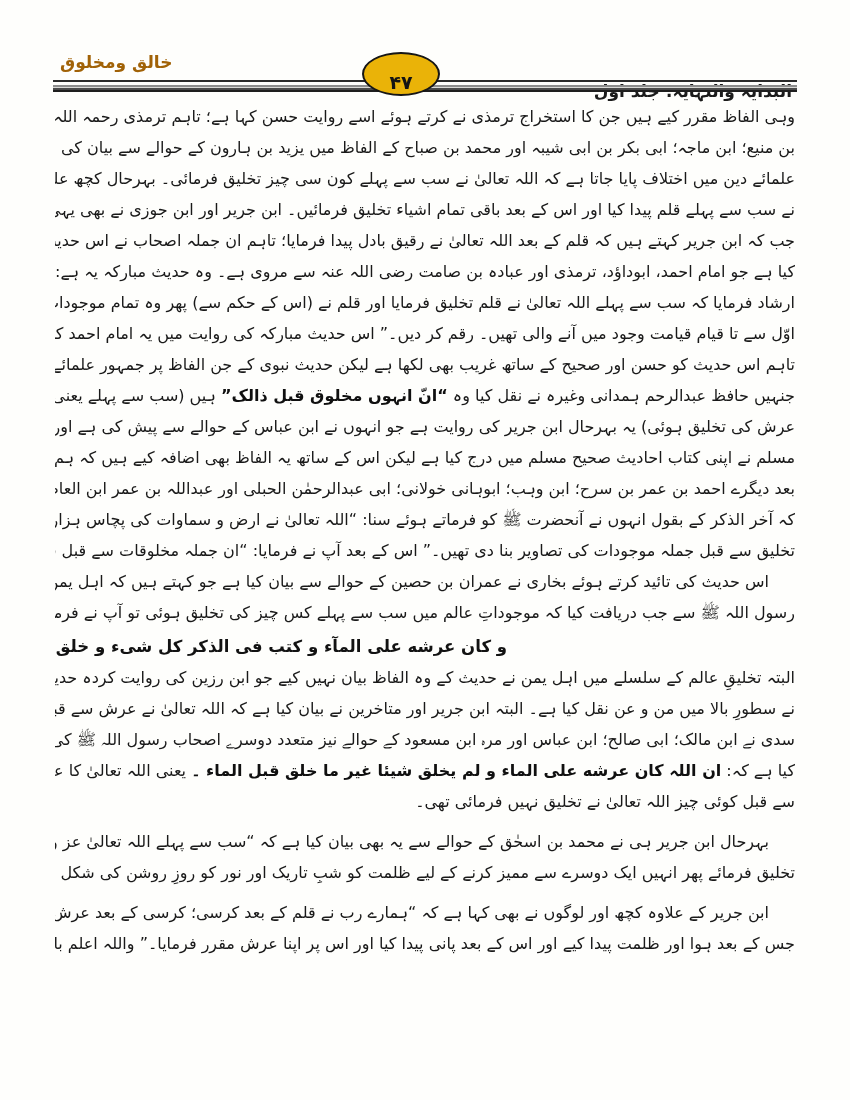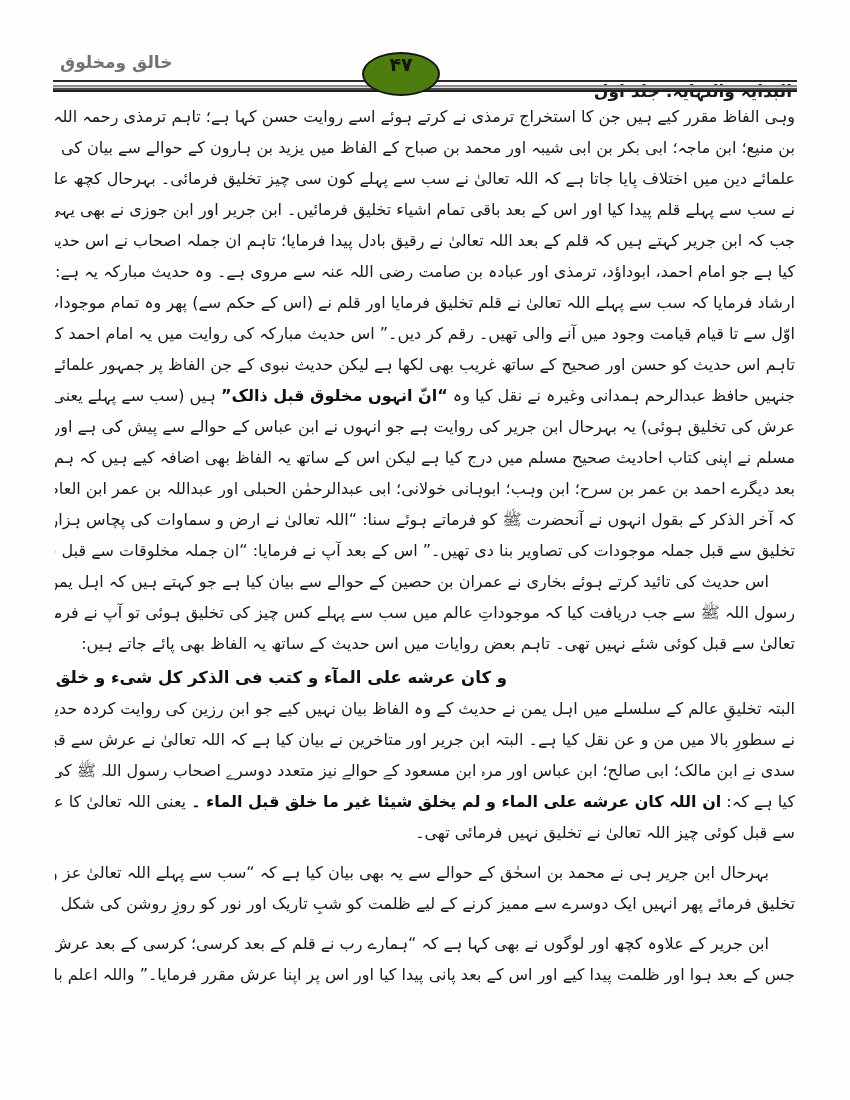--- a/index.html
+++ b/index.html
@@ -23,46 +23,46 @@
     font-weight: bold;
     letter-spacing: 0.5px;
     color: #1b1b1b;
     margin-top: 39px;
   }
   .hdr-section-title {
     position: absolute;
     top: 52px; left: 60px;
     font-size: 17px;
     font-weight: bold;
-    color: #737373;
+    color: #a16207;
   }
   .rule-thin {
     position: absolute;
     top: 80px; left: 53px; right: 53px;
     height: 2px;
     background: #2a2a2a;
     z-index: 1;
   }
   .rule-band {
     position: absolute;
     top: 85px; left: 53px; right: 53px;
     height: 7px;
     background: linear-gradient(#8d8d8d 0 2px, #d9d9d6 2px 3px, #4a4a4a 3px 5px, #1e1e1e 5px 7px);
     z-index: 1;
   }
   .page-oval {
     position: absolute;
     top: 52px; left: 362px;
     width: 74px; height: 40px;
-    background: #4d7c0f;
+    background: #eab308;
     border: 2px solid #161616;
     border-radius: 50%;
     z-index: 2;
     display: flex;
-    align-items: flex-start;
+    align-items: flex-end;
     justify-content: center;
   }
   .page-oval .num {
     font-size: 19px;
     font-weight: bold;
     color: #141414;
     transform: translateY(-1px);
   }
   
   .body-text {
@@ -121,21 +121,20 @@
       <div class="line">اوّل سے تا قیام قیامت وجود میں آنے والی تھیں۔ رقم کر دیں۔” اس حدیث مبارکہ کی روایت میں یہ امام احمد کے الفاظ ہیں۔</div>
       <div class="line">تاہم اس حدیث کو حسن اور صحیح کے ساتھ غریب بھی لکھا ہے لیکن حدیث نبوی کے جن الفاظ پر جمہور علمائے دین کا اتفاق ہے اور</div>
       <div class="line"><span>جنہیں حافظ عبدالرحم ہمدانی وغیرہ نے نقل کیا وہ </span><span class="ar">“انّ انہوں مخلوق قبل ذالک”</span><span> ہیں (سب سے پہلے یعنی قلم سے بھی پہلے</span></div>
       <div class="line">عرش کی تخلیق ہوئی) یہ بہرحال ابن جریر کی روایت ہے جو انہوں نے ابن عباس کے حوالے سے پیش کی ہے اور اسی کی سند پر اسے</div>
       <div class="line">مسلم نے اپنی کتاب احادیث صحیح مسلم میں درج کیا ہے لیکن اس کے ساتھ یہ الفاظ بھی اضافہ کیے ہیں کہ ہم سے ابوطاہر نے یکے</div>
       <div class="line">بعد دیگرے احمد بن عمر بن سرح؛ ابن وہب؛ ابوہانی خولانی؛ ابی عبدالرحمٰن الحبلی اور عبداللہ بن عمر ابن العاص کے حوالے سے بیان کیا</div>
       <div class="line">کہ آخر الذکر کے بقول انہوں نے آنحضرت ﷺ کو فرماتے ہوئے سنا: “اللہ تعالیٰ نے ارض و سماوات کی پچاس ہزار سال میں</div>
       <div class="line">تخلیق سے قبل جملہ موجودات کی تصاویر بنا دی تھیں۔” اس کے بعد آپ نے فرمایا: “ان جملہ مخلوقات سے قبل قلم کی تخلیق ہوئی”۔</div>
       <div class="line indent">اس حدیث کی تائید کرتے ہوئے بخاری نے عمران بن حصین کے حوالے سے بیان کیا ہے جو کہتے ہیں کہ اہل یمن نے</div>
       <div class="line">رسول اللہ ﷺ سے جب دریافت کیا کہ موجوداتِ عالم میں سب سے پہلے کس چیز کی تخلیق ہوئی تو آپ نے فرمایا کہ وجودِ باری</div>
-      <div class="line end">تعالیٰ سے قبل کوئی شئے نہیں تھی۔ تاہم بعض روایات میں اس حدیث کے ساتھ یہ الفاظ بھی پائے جاتے ہیں:</div>
       <div class="line arabic">و کان عرشه علی المآء و کتب فی الذکر کل شیء و خلق السموات والارض</div>
       <div class="line">البتہ تخلیقِ عالم کے سلسلے میں اہل یمن نے حدیث کے وہ الفاظ بیان نہیں کیے جو ابن رزین کی روایت کردہ حدیث میں ہیں جنہیں ہم</div>
       <div class="line">نے سطورِ بالا میں من و عن نقل کیا ہے۔ البتہ ابن جریر اور متاخرین نے بیان کیا ہے کہ اللہ تعالیٰ نے عرش سے قبل پانی پیدا فرمایا تھا۔</div>
       <div class="line">سدی نے ابن مالک؛ ابی صالح؛ ابن عباس اور مرہ ابن مسعود کے حوالے نیز متعدد دوسرے اصحاب رسول اللہ ﷺ کی زبانی بیان</div>
       <div class="line"><span>کیا ہے کہ: </span><span class="ar">ان اللہ کان عرشه علی الماء و لم یخلق شیئا غیر ما خلق قبل الماء ۔</span><span> یعنی اللہ تعالیٰ کا عرش پانی پر تھا اور پانی</span></div>
       <div class="line end">سے قبل کوئی چیز اللہ تعالیٰ نے تخلیق نہیں فرمائی تھی۔</div>
       <div class="line indent gap">بہرحال ابن جریر ہی نے محمد بن اسحٰق کے حوالے سے یہ بھی بیان کیا ہے کہ “سب سے پہلے اللہ تعالیٰ عز و جل نے نور و ظلمت</div>
       <div class="line end">تخلیق فرمائے پھر انہیں ایک دوسرے سے ممیز کرنے کے لیے ظلمت کو شبِ تاریک اور نور کو روزِ روشن کی شکل عطا فرما دی۔”</div>
       <div class="line indent gap">ابن جریر کے علاوہ کچھ اور لوگوں نے بھی کہا ہے کہ “ہمارے رب نے قلم کے بعد کرسی؛ کرسی کے بعد عرش کی تخلیق فرمائی۔</div>
       <div class="line end">جس کے بعد ہوا اور ظلمت پیدا کیے اور اس کے بعد پانی پیدا کیا اور اس پر اپنا عرش مقرر فرمایا۔” واللہ اعلم بالصواب</div>

